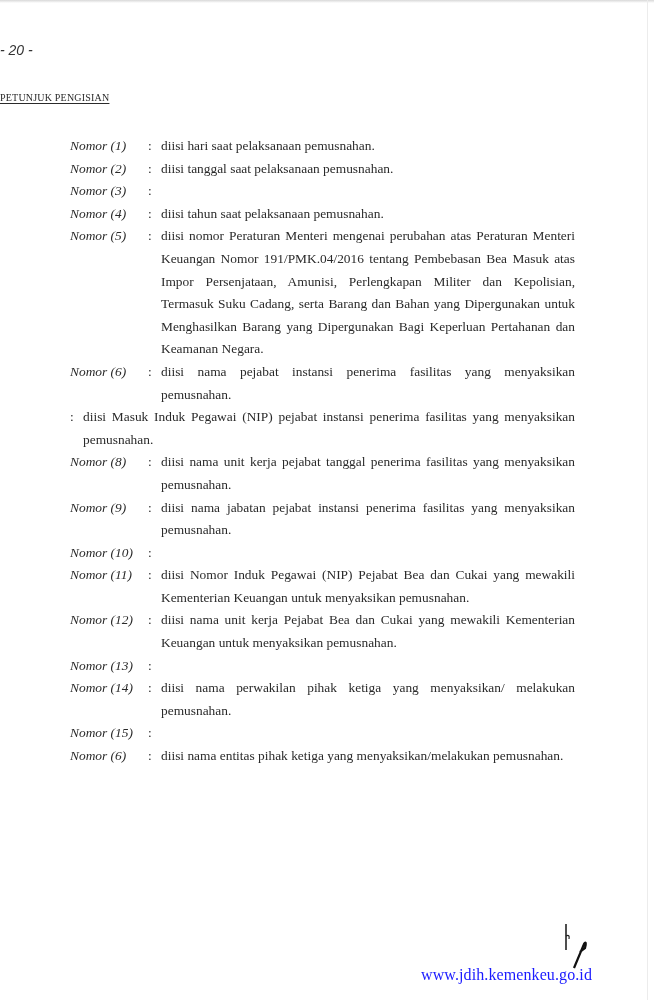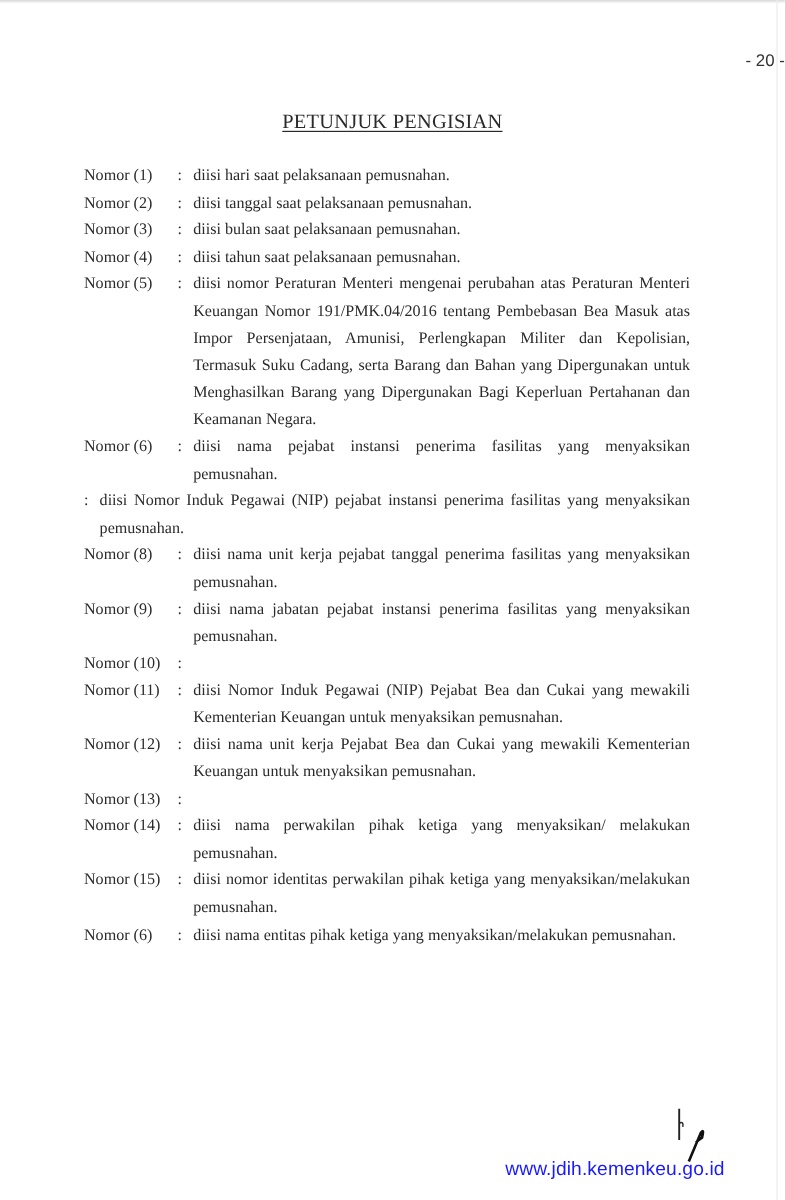--- a/index.html
+++ b/index.html
@@ -3,32 +3,32 @@
 <meta charset="utf-8">
 <style>
   html, body { margin: 0; padding: 0; }
   body {
     width: 654px; height: 1000px; background: #ffffff; position: relative; overflow: hidden;
     font-family: "DejaVu Serif", "Liberation Serif", serif; color: #2a2a2a;
   }
   .top-edge { position: absolute; left: 0; top: 0; width: 654px; height: 3px;
     background: linear-gradient(#d8d8d8, #ffffff); }
   .right-edge { position: absolute; right: 6px; top: 0; width: 1px; height: 1000px; background: #ececec; }
-  .page-number { position: absolute; top: 42px; left: 0; width: 654px; text-align: right;
-    font-family: "Liberation Sans", sans-serif; font-size: 14px; color: #333; }
-  .title { position: absolute; top: 92px; left: 0; width: 654px; text-align: center;
-    font-family: "Liberation Serif", serif; font-size: 17px; letter-spacing: 0.2px; }
+  .page-number { position: absolute; top: 42px; left: 0; width: 654px; text-align: left;
+    font-family: "Liberation Sans", sans-serif; font-size: 14px; color: #333; font-style: italic; }
+  .title { position: absolute; top: 92px; left: 0; width: 654px; 
+    font-family: "Liberation Serif", serif; font-size: 10px; letter-spacing: 0.2px; }
   .title span { text-decoration: underline; text-underline-offset: 2px; }
   .entries { position: absolute; top: 135px; left: 70px; width: 505px; }
   .entry { display: flex; font-family: "Liberation Serif", serif; font-size: 13.4px; line-height: 22.6px; }
-  .entry-label { width: 78px; flex: none; white-space: nowrap; }
+  .entry-label { width: 78px; flex: none; white-space: nowrap; font-style: italic; }
   .entry-colon { width: 13px; flex: none; }
   .entry-text { flex: 1; text-align: justify; text-align-last: left; }
   .footer-url { position: absolute; top: 966px; left: 421px;
-    font-family: Liberation Sans, sans-serif; font-size: 16px; color: #1a1aff; letter-spacing: 0.1px; }
+    font-family: Liberation Serif, serif; font-size: 16px; color: #1a1aff; letter-spacing: 0.1px; }
   .signature { position: absolute; top: 922px; left: 560px; }
 </style>
 </head>
 <body>
 
 <div class="top-edge"></div>
 <div class="right-edge"></div>
 
 <div class="page-number">- 20 -</div>
 
@@ -43,40 +43,39 @@
       <span class="entry-text">diisi hari saat pelaksanaan pemusnahan.</span>
     </div>
   <div class="entry">
       <span class="entry-label">Nomor (2)</span>
       <span class="entry-colon">:</span>
       <span class="entry-text">diisi tanggal saat pelaksanaan pemusnahan.</span>
     </div>
   <div class="entry">
       <span class="entry-label">Nomor (3)</span>
       <span class="entry-colon">:</span>
-      <span class="entry-text">diisi bulan saat pelaksanaan pemusnahan.</span>
     </div>
   <div class="entry">
       <span class="entry-label">Nomor (4)</span>
       <span class="entry-colon">:</span>
       <span class="entry-text">diisi tahun saat pelaksanaan pemusnahan.</span>
     </div>
   <div class="entry">
       <span class="entry-label">Nomor (5)</span>
       <span class="entry-colon">:</span>
       <span class="entry-text">diisi nomor Peraturan Menteri mengenai perubahan atas Peraturan Menteri Keuangan Nomor 191/PMK.04/2016 tentang Pembebasan Bea Masuk atas Impor Persenjataan, Amunisi, Perlengkapan Militer dan Kepolisian, Termasuk Suku Cadang, serta Barang dan Bahan yang Dipergunakan untuk Menghasilkan Barang yang Dipergunakan Bagi Keperluan Pertahanan dan Keamanan Negara.</span>
     </div>
   <div class="entry">
       <span class="entry-label">Nomor (6)</span>
       <span class="entry-colon">:</span>
       <span class="entry-text">diisi nama pejabat instansi penerima fasilitas yang menyaksikan pemusnahan.</span>
     </div>
   <div class="entry">
       <span class="entry-colon">:</span>
-      <span class="entry-text">diisi Nomor Induk Pegawai (NIP) pejabat instansi penerima fasilitas yang menyaksikan pemusnahan.</span>
+      <span class="entry-text">diisi Masuk Induk Pegawai (NIP) pejabat instansi penerima fasilitas yang menyaksikan pemusnahan.</span>
     </div>
   <div class="entry">
       <span class="entry-label">Nomor (8)</span>
       <span class="entry-colon">:</span>
       <span class="entry-text">diisi nama unit kerja pejabat tanggal penerima fasilitas yang menyaksikan pemusnahan.</span>
     </div>
   <div class="entry">
       <span class="entry-label">Nomor (9)</span>
       <span class="entry-colon">:</span>
       <span class="entry-text">diisi nama jabatan pejabat instansi penerima fasilitas yang menyaksikan pemusnahan.</span>
@@ -100,21 +99,20 @@
       <span class="entry-colon">:</span>
     </div>
   <div class="entry">
       <span class="entry-label">Nomor (14)</span>
       <span class="entry-colon">:</span>
       <span class="entry-text">diisi nama perwakilan pihak ketiga yang menyaksikan/ melakukan pemusnahan.</span>
     </div>
   <div class="entry">
       <span class="entry-label">Nomor (15)</span>
       <span class="entry-colon">:</span>
-      <span class="entry-text">diisi nomor identitas perwakilan pihak ketiga yang menyaksikan/melakukan pemusnahan.</span>
     </div>
   <div class="entry">
       <span class="entry-label">Nomor (6)</span>
       <span class="entry-colon">:</span>
       <span class="entry-text">diisi nama entitas pihak ketiga yang menyaksikan/melakukan pemusnahan.</span>
     </div>
 </div>
 
 <svg class="signature" width="40" height="50" viewBox="0 0 40 50">
   <path d="M6 2 L6 28" stroke="#222" stroke-width="1.6" fill="none"></path>

